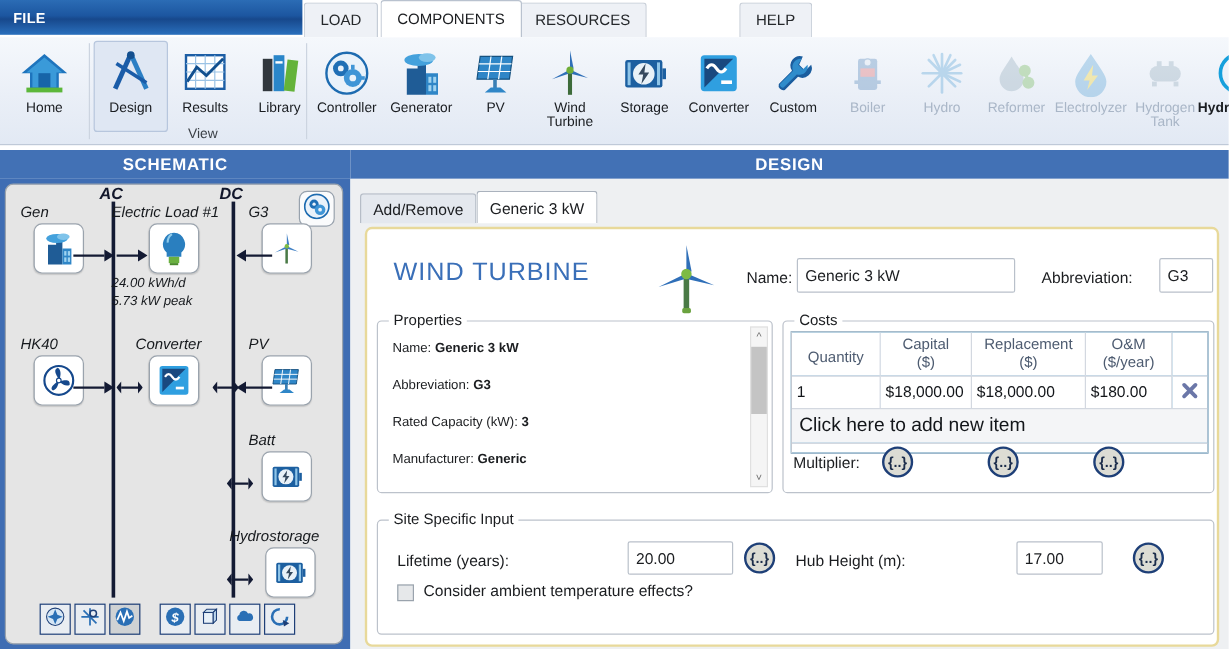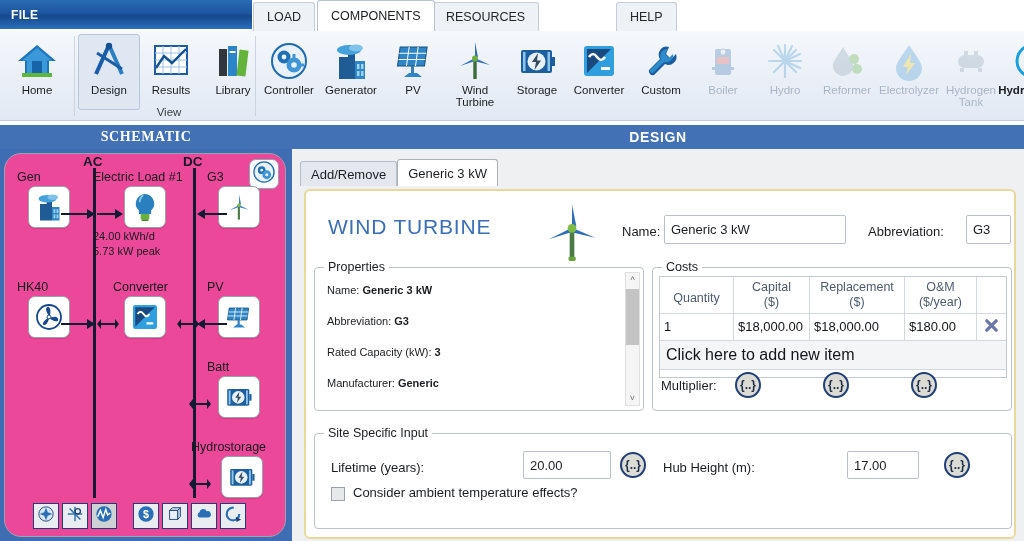--- a/index.html
+++ b/index.html
@@ -63,33 +63,34 @@
   .rbtn.dim svg { opacity: .33; }
   .rbtn.bold .lbl { font-weight: bold; }
 
   
   .hdrbar {
     position: absolute; height: 24px; top: 125px;
     background: #4271b5; color: #ffffff;
     font-size: 14px; font-weight: bold; letter-spacing: .6px;
     display: flex; align-items: center; justify-content: center;
   }
-  #schem-hdr { left: 0; width: 292px; font-family: Liberation Serif, serif; }
+  #schem-hdr { left: 0; width: 292px; }
   #design-hdr { left: 292px; width: 732px; }
 
   
   .schem-outer {
     position: absolute; left: 0; top: 149px; width: 292px; height: 392px;
     background: #3f6db3;
     padding: 4px 6px 4px 4px;
   }
   .schem-inner {
     position: relative; width: 100%; height: 100%;
-    background: #ec4899; border: 1px solid #9aa3ad; border-radius: 17px;
+    background: #e5e5e5; border: 1px solid #9aa3ad; border-radius: 7px;
     overflow: hidden;
+    font-style: italic;
   }
   .bus { position: absolute; width: 2.5px; background: #131a33; }
   .bus-lbl {
     position: absolute; font-size: 13.5px; font-weight: bold; color: #12172b;
   }
   .node { position: absolute; text-align: left; }
   .node .cap { font-size: 12.5px; color: #16191d; margin-bottom: 2px; white-space: nowrap; }
   .node .box {
     width: 42px; height: 42px; margin: 0 auto;
     background: #ffffff; border: 1px solid #9aa3ad; border-radius: 7px;

